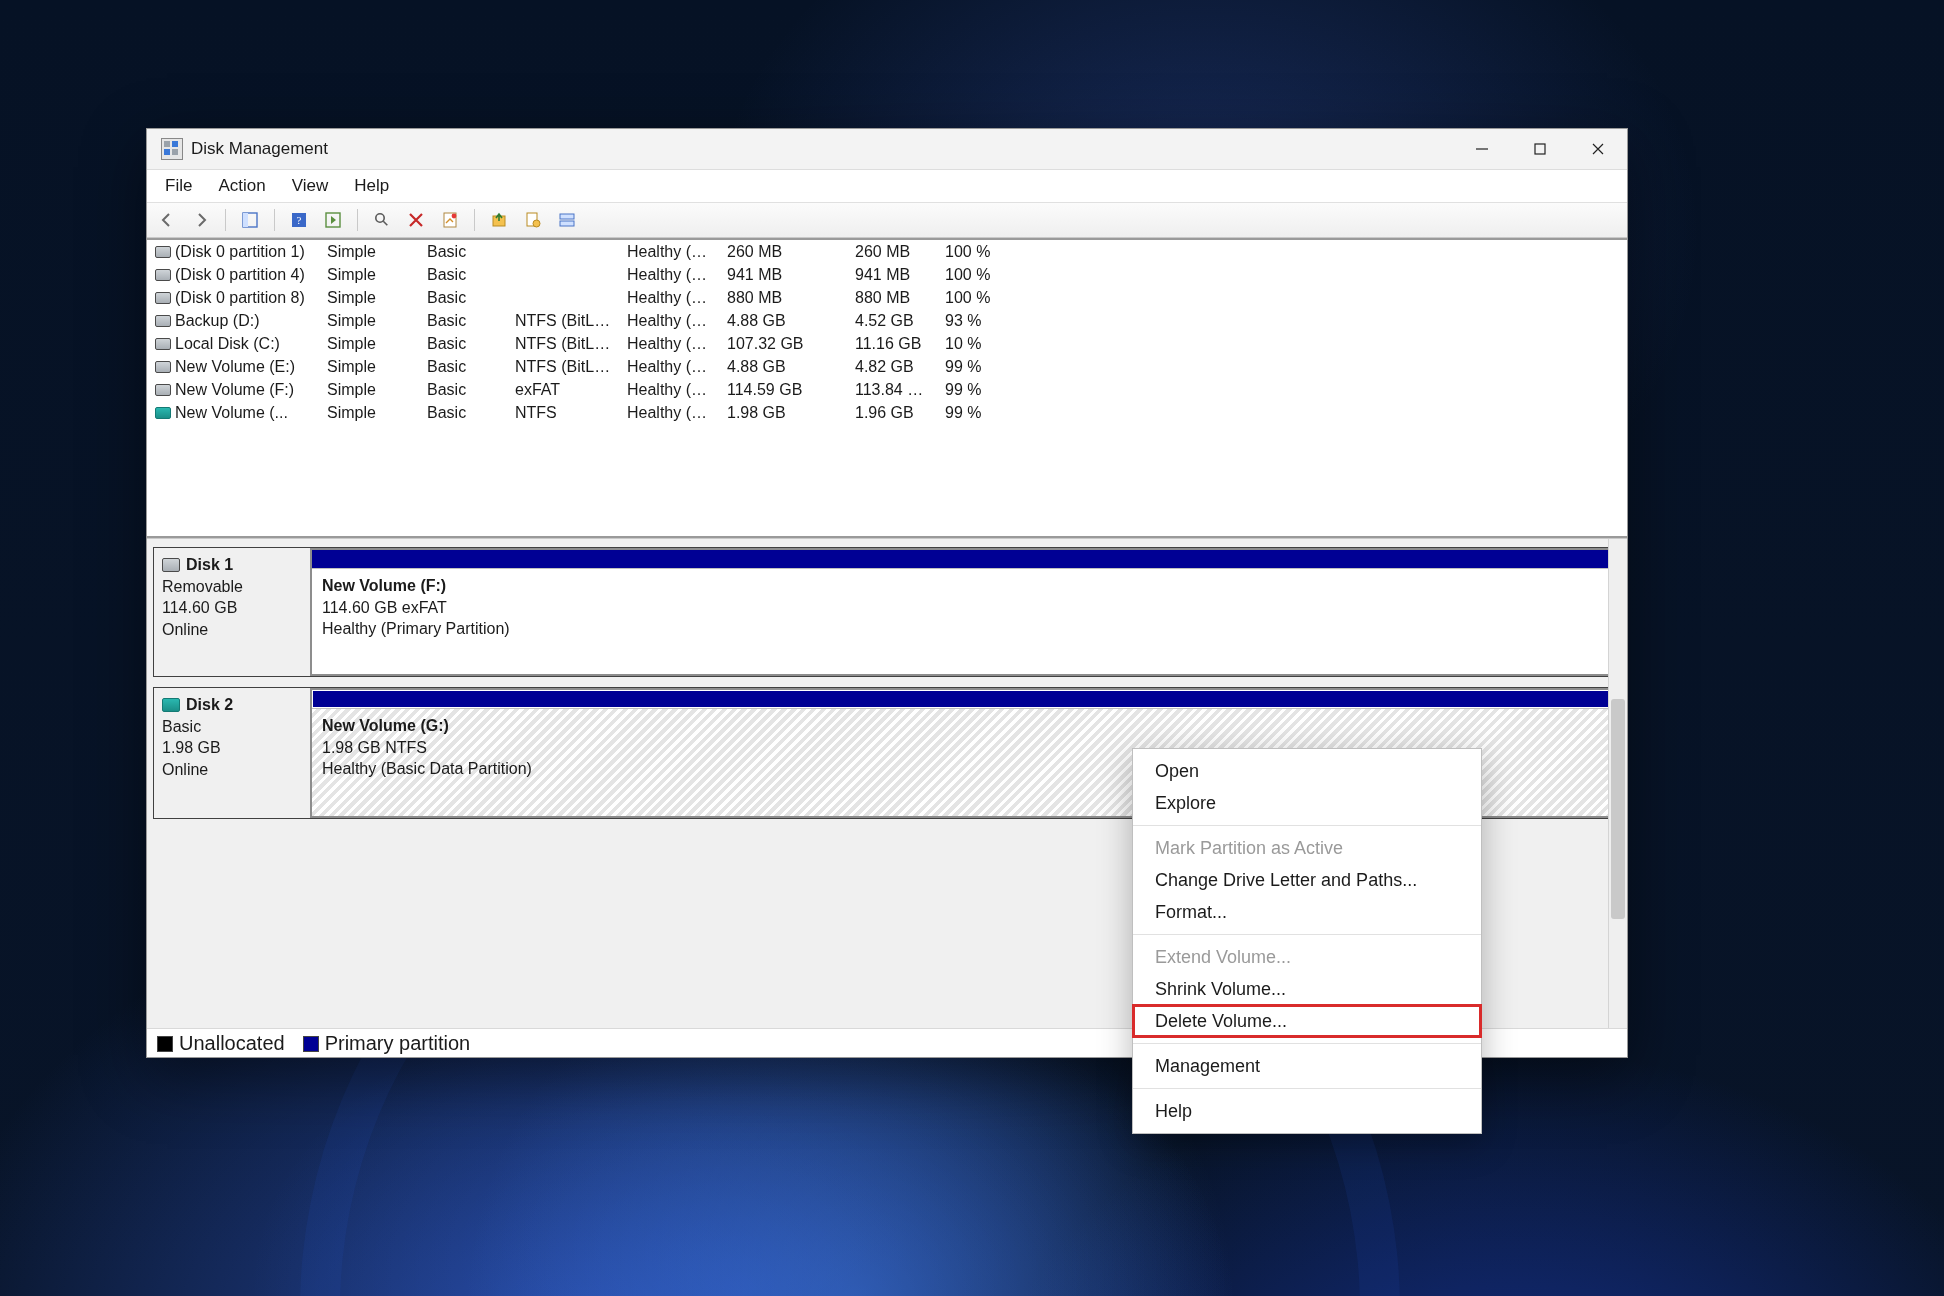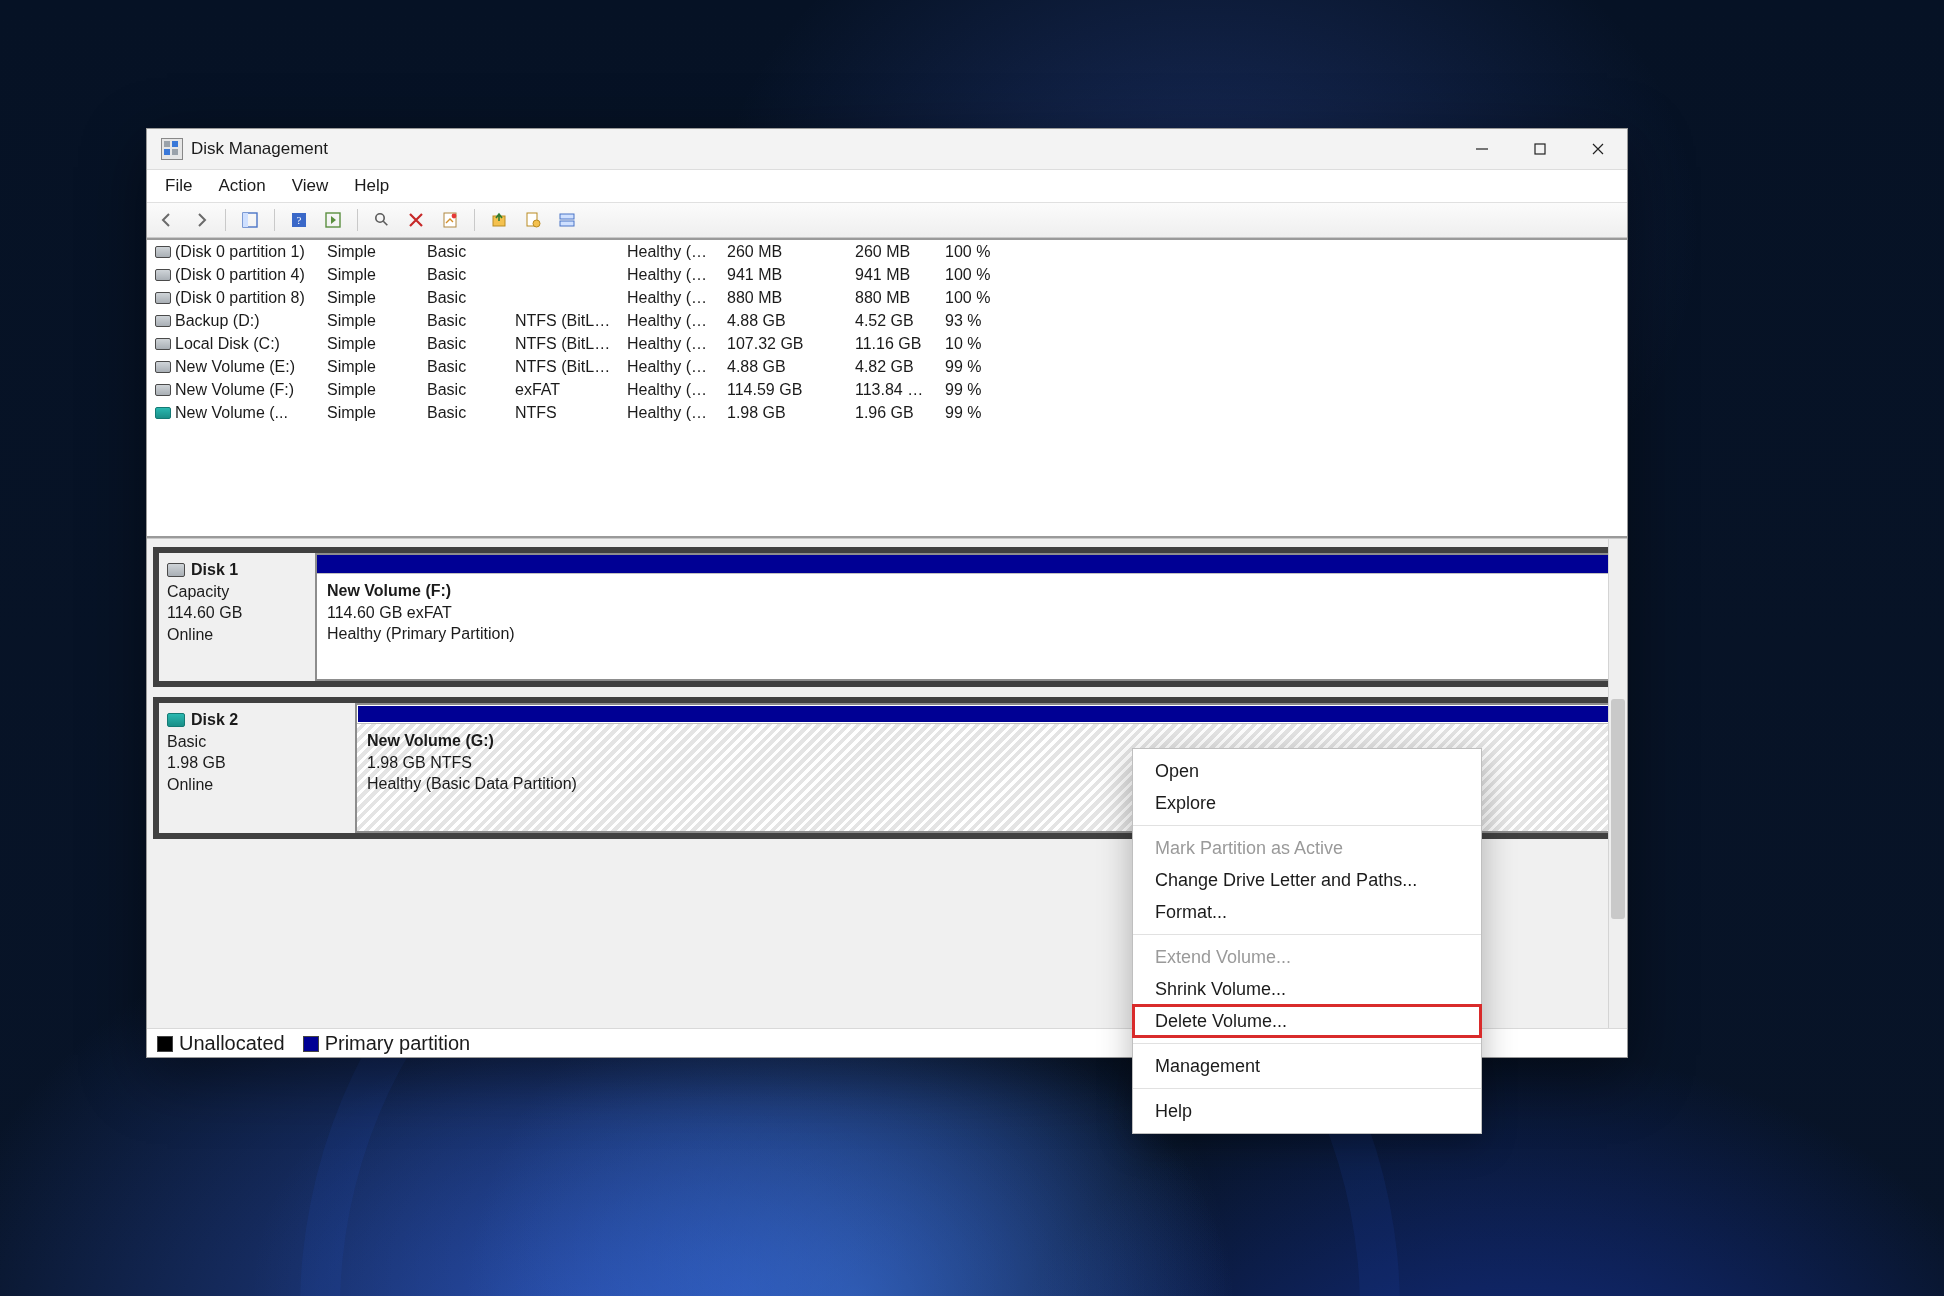--- a/index.html
+++ b/index.html
@@ -144,21 +144,21 @@
   .maps {
     flex:1;
     background:#f0f0f0;
     border-top:1px solid #c9c9c9;
     position:relative;
     padding: 8px 10px 0 6px;
   }
   .disk {
     display:flex; align-items:stretch;
     margin-bottom: 10px;
-    border:6px solid #404040;
+    border:1px solid #404040;
     background:#f0f0f0;
   }
   .disk-label {
     width: 140px;
     padding: 6px 8px;
     font-size:16px;
     line-height:1.35;
     background:#f0f0f0;
   }
   .disk-label .dname { font-weight:700; display:flex; align-items:center; gap:6px; }
@@ -459,34 +459,34 @@
   </div>
 
   <div class="maps">
     <div id="disks-host">
         <div class="disk" style="height: 128px;">
           <div class="disk-label">
             <div class="dname">
               <span class="disk-ic"></span>
               <span>Disk 1</span>
             </div>
-            <div>Capacity</div>
+            <div>Removable</div>
             <div>114.60 GB</div>
             <div>Online</div>
           </div>
           <div class="disk-vols">
             <div class="vol-top"></div>
             <div class="vol-body">
               <div class="vname">New Volume  (F:)</div>
               <div>114.60 GB exFAT</div>
               <div>Healthy (Primary Partition)</div>
             </div>
           </div>
         </div>
-        <div class="disk" style="height: 130px; gap: 40px;">
+        <div class="disk" style="height: 130px;">
           <div class="disk-label">
             <div class="dname">
               <span class="disk-ic teal"></span>
               <span>Disk 2</span>
             </div>
             <div>Basic</div>
             <div>1.98 GB</div>
             <div>Online</div>
           </div>
           <div class="disk-vols">

